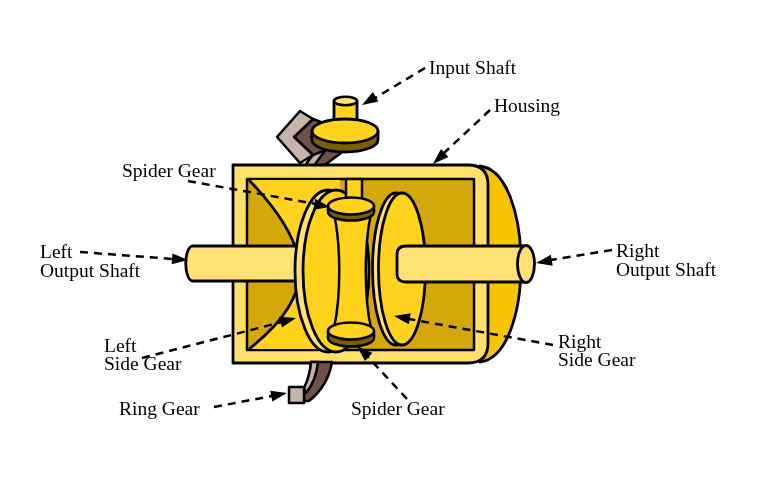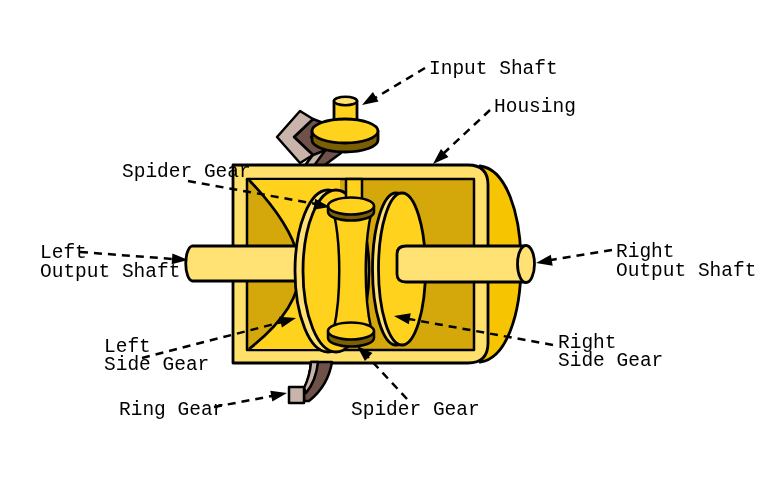--- a/index.html
+++ b/index.html
@@ -1,17 +1,17 @@
 <!DOCTYPE html>
 <html><head>
 <meta charset="utf-8">
 <style>
   html,body{margin:0;padding:0;background:#fff;}
   .stage{position:relative;width:765px;height:478px;background:#ffffff;overflow:hidden;
-         font-family:Liberation Mono, monospace;}
+         font-family:Liberation Serif, serif;}
   svg{display:block}
   .ol   {stroke:#000;stroke-width:2.8;stroke-linejoin:round;}
   .ol2  {stroke:#000;stroke-width:2.5;stroke-linejoin:round;}
   .arc  {fill:none;stroke:#000;stroke-width:2.8;}
   .leader{fill:none;stroke:#000;stroke-width:2.5;stroke-dasharray:8 6;}
   .ah   {fill:#000;stroke:none;}
   .lbl  {font-size:19.5px;fill:#000;}
 </style>
 </head>
 <body>

